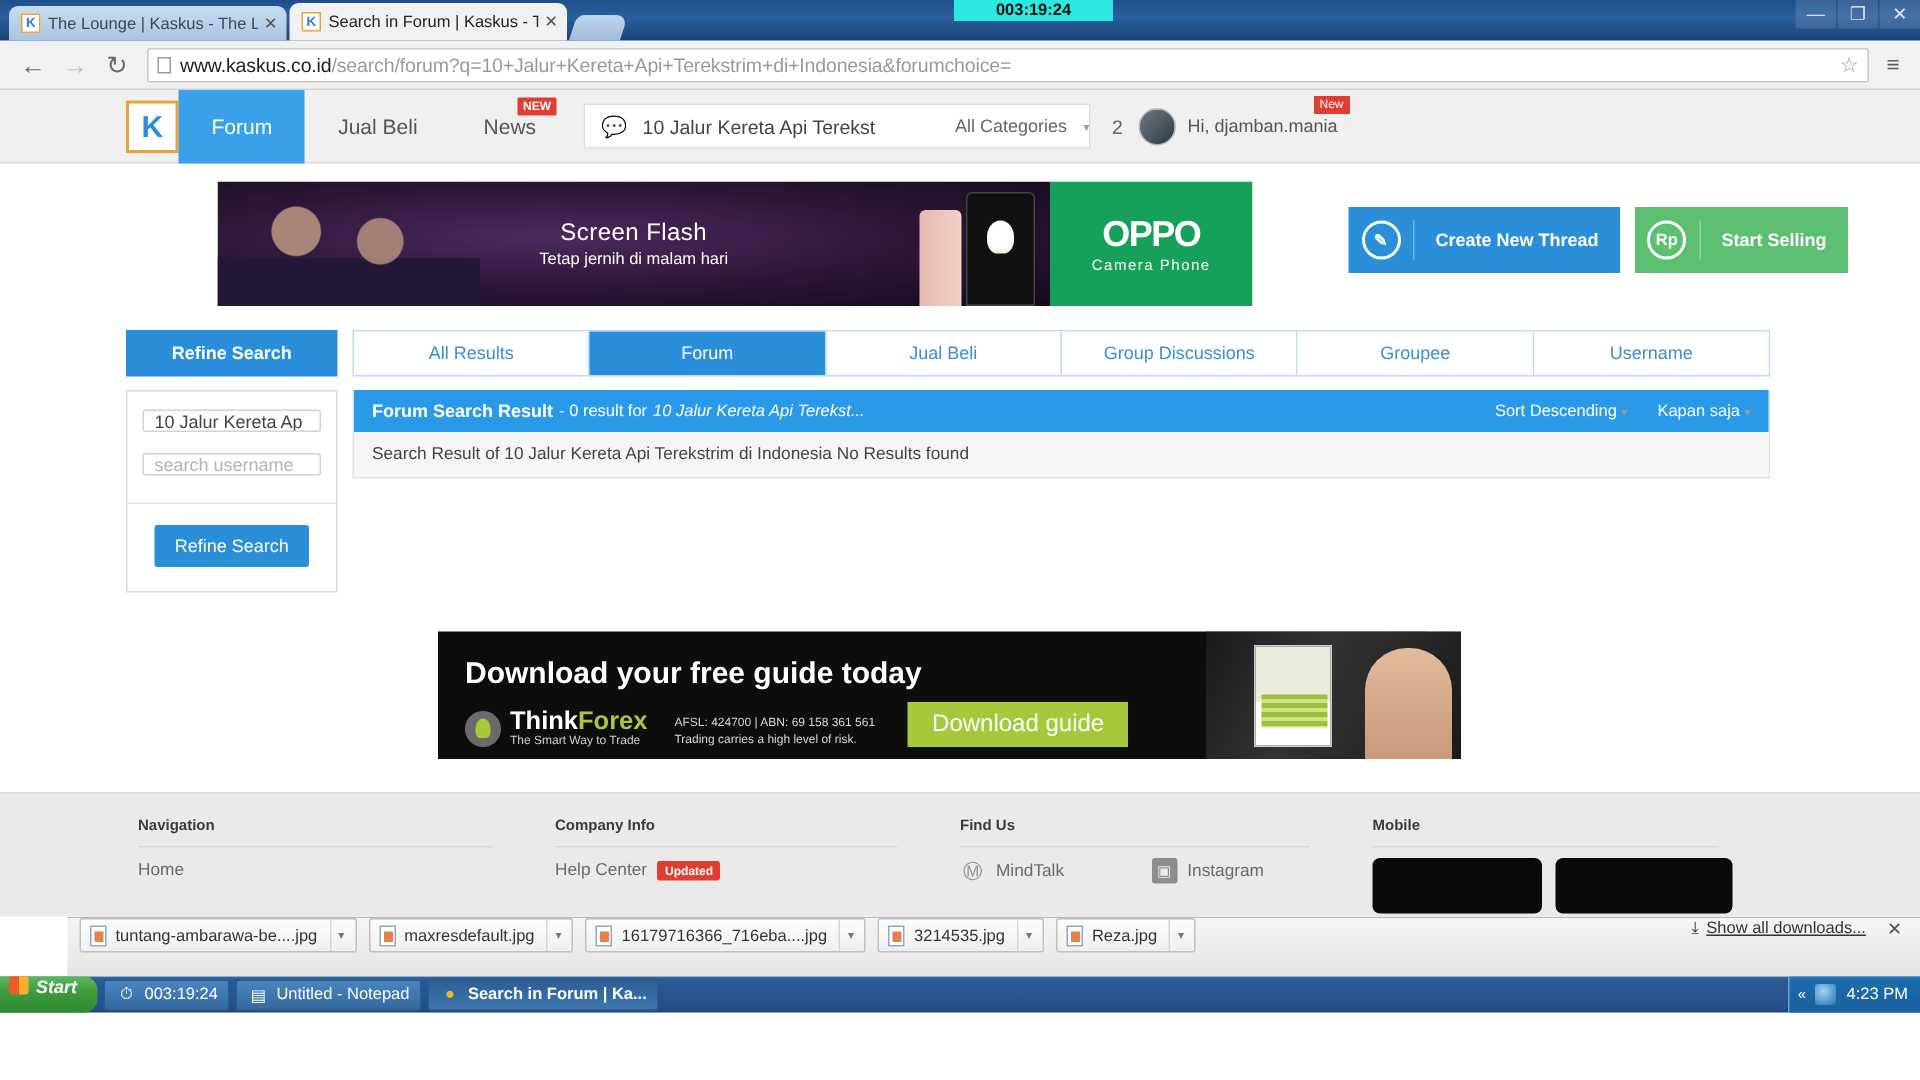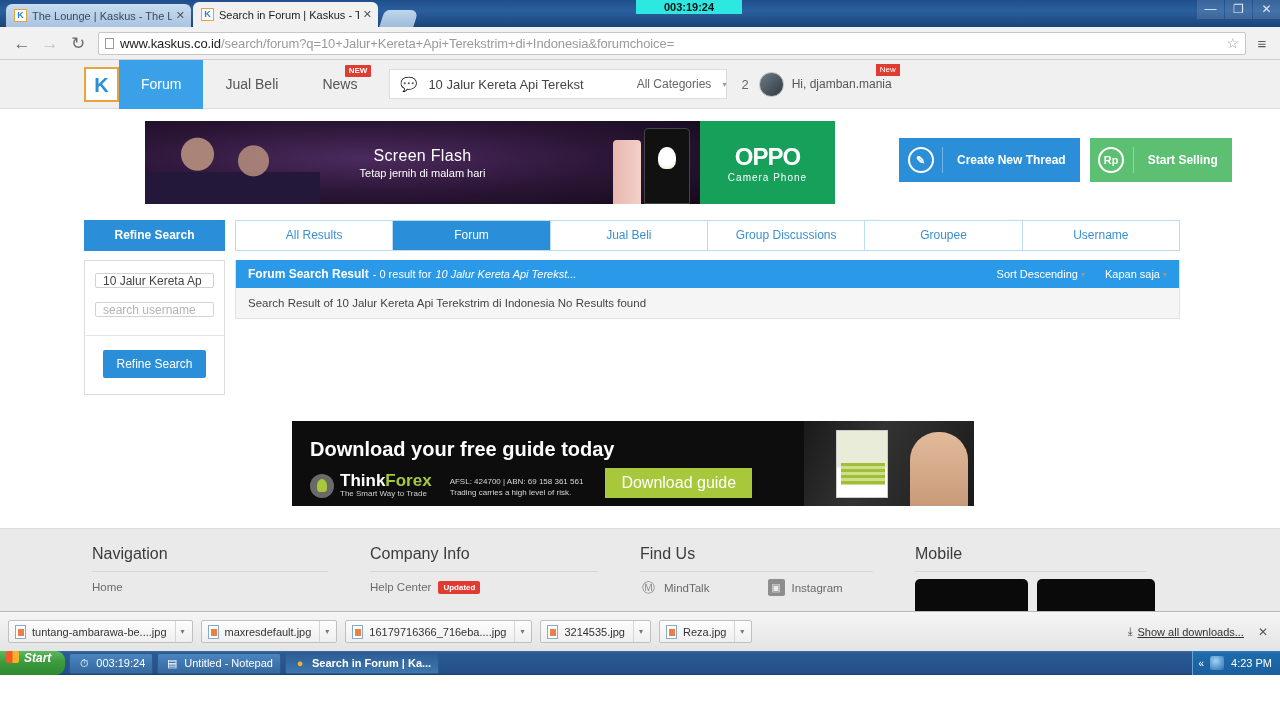--- a/index.html
+++ b/index.html
@@ -600,22 +600,22 @@
     margin: 0 auto;
     display: flex;
     padding-left: 0;
   }
   .fcol { padding-right: 20px; }
   .fcol.nav { width: 278px; }
   .fcol.company { width: 270px; }
   .fcol.find { width: 275px; }
   .fcol.mobile { width: 273px; }
   .fcol-title {
-    font-size: 16px;
-    font-weight: normal;
+    font-size: 10px;
+    font-weight: bold;
     color: #3b3b3b;
     padding-bottom: 8px;
     border-bottom: 1px solid #d6d6d6;
     margin-bottom: 7px;
     margin-right: 22px;
   }
   .flink {
     font-size: 11.5px;
     color: #6a6a6a;
     line-height: 17.8px;
@@ -667,22 +667,23 @@
   }
   .app-badge.kaskus { width: 113px; }
   .app-badge.gplay { width: 118px; justify-content: center; }
 
   
   .download-bar {
     height: 40px;
     background: linear-gradient(to bottom, #f5f5f5, #e4e4e4);
     border-top: 1px solid #b8b8b8;
     display: flex;
-    align-items: center;
+    align-items: flex-start;
     padding: 0 8px;
+    margin-left: 45px;
   }
   .dl-item {
     display: flex;
     align-items: center;
     height: 23px;
     background: linear-gradient(to bottom, #fdfdfd, #efefef);
     border: 1px solid #c0c0c0;
     border-radius: 2px;
     margin-right: 8px;
     padding: 0 2px 0 6px;

